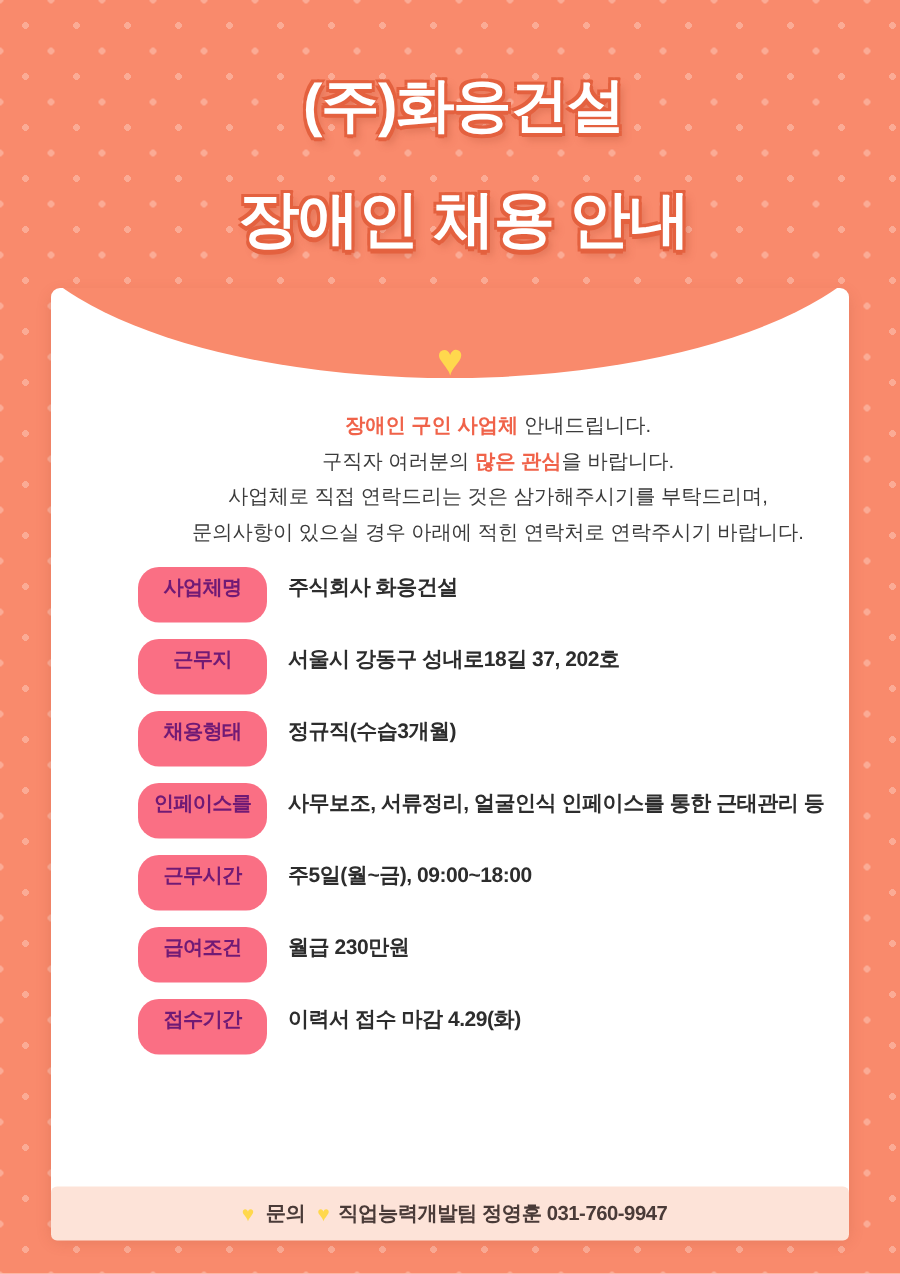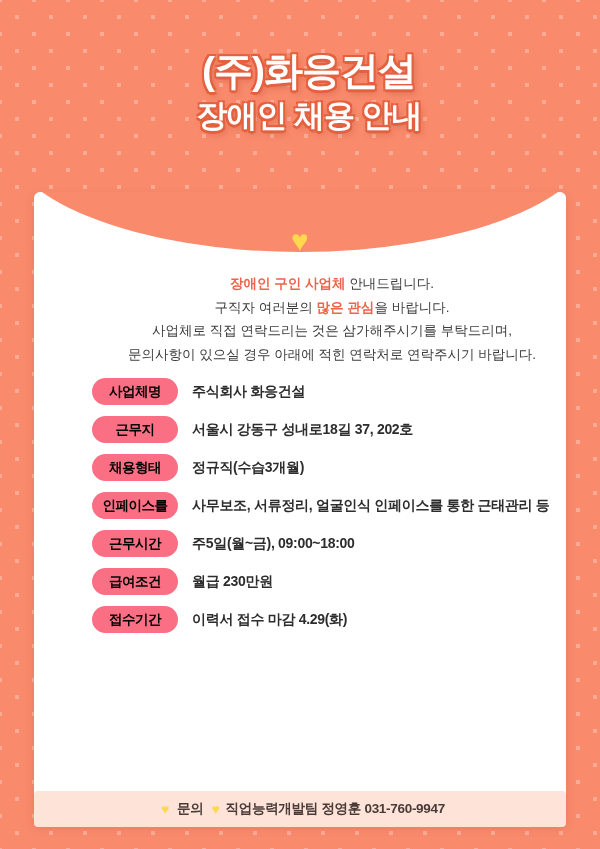--- a/index.html
+++ b/index.html
@@ -44,22 +44,22 @@
     text-shadow:
       2px 2px 0 #e4613f,
       -2px 2px 0 #e4613f,
       2px -2px 0 #e4613f,
       -2px -2px 0 #e4613f,
       0 3px 0 #e4613f,
       3px 4px 6px rgba(160,60,35,0.35);
     padding-left: 18px;
   }
   .title-line.second {
-    font-size: 31px;
-    margin-top: 0;
+    font-size: 41px;
+    margin-top: 24px;
     text-align: center;
   }
 
   
   .card {
     position: absolute;
     top: 192px;
     left: 34px;
     width: 532px;
     height: 632px;
@@ -112,25 +112,25 @@
   }
   .row {
     display: flex;
     align-items: flex-start;
     margin-bottom: 11px;
     padding-left: 58px;
   }
   .tag {
     flex: 0 0 auto;
     width: 86px;
-    height: 27px;
+    height: 37px;
     line-height: 27px;
     border-radius: 14px;
     background: #fa6f84;
-    color: #000000;
+    color: #701a75;
     font-size: 13.5px;
     font-weight: bold;
     text-align: center;
     letter-spacing: -0.5px;
   }
   .val {
     flex: 1 1 auto;
     padding-left: 14px;
     font-size: 14px;
     font-weight: bold;

